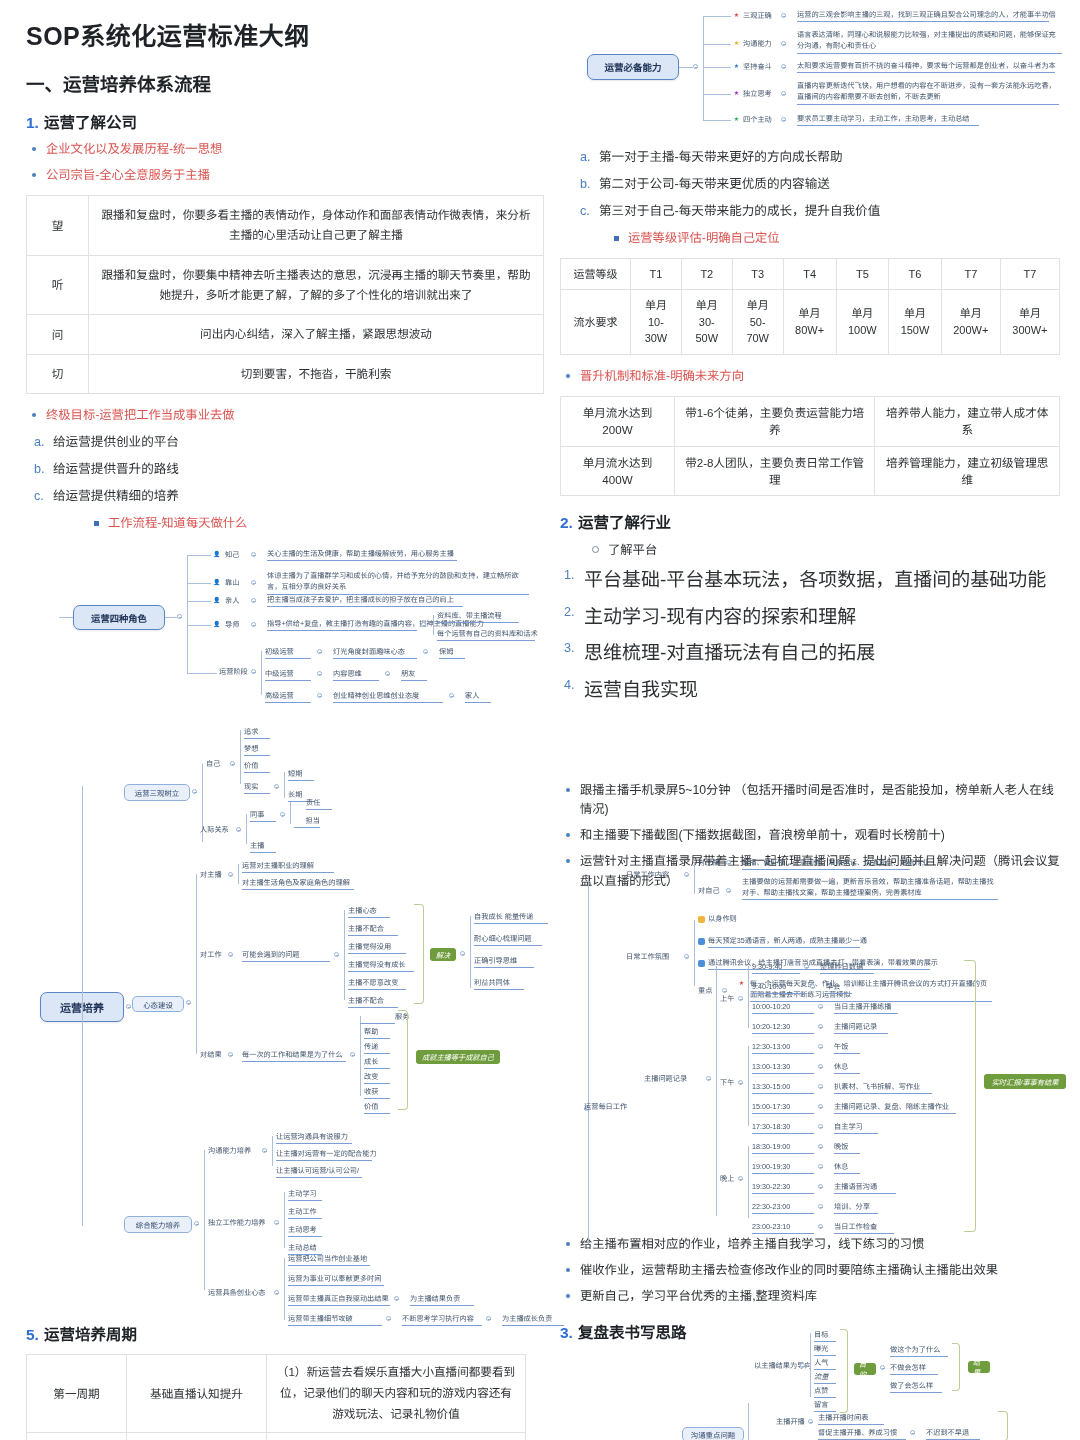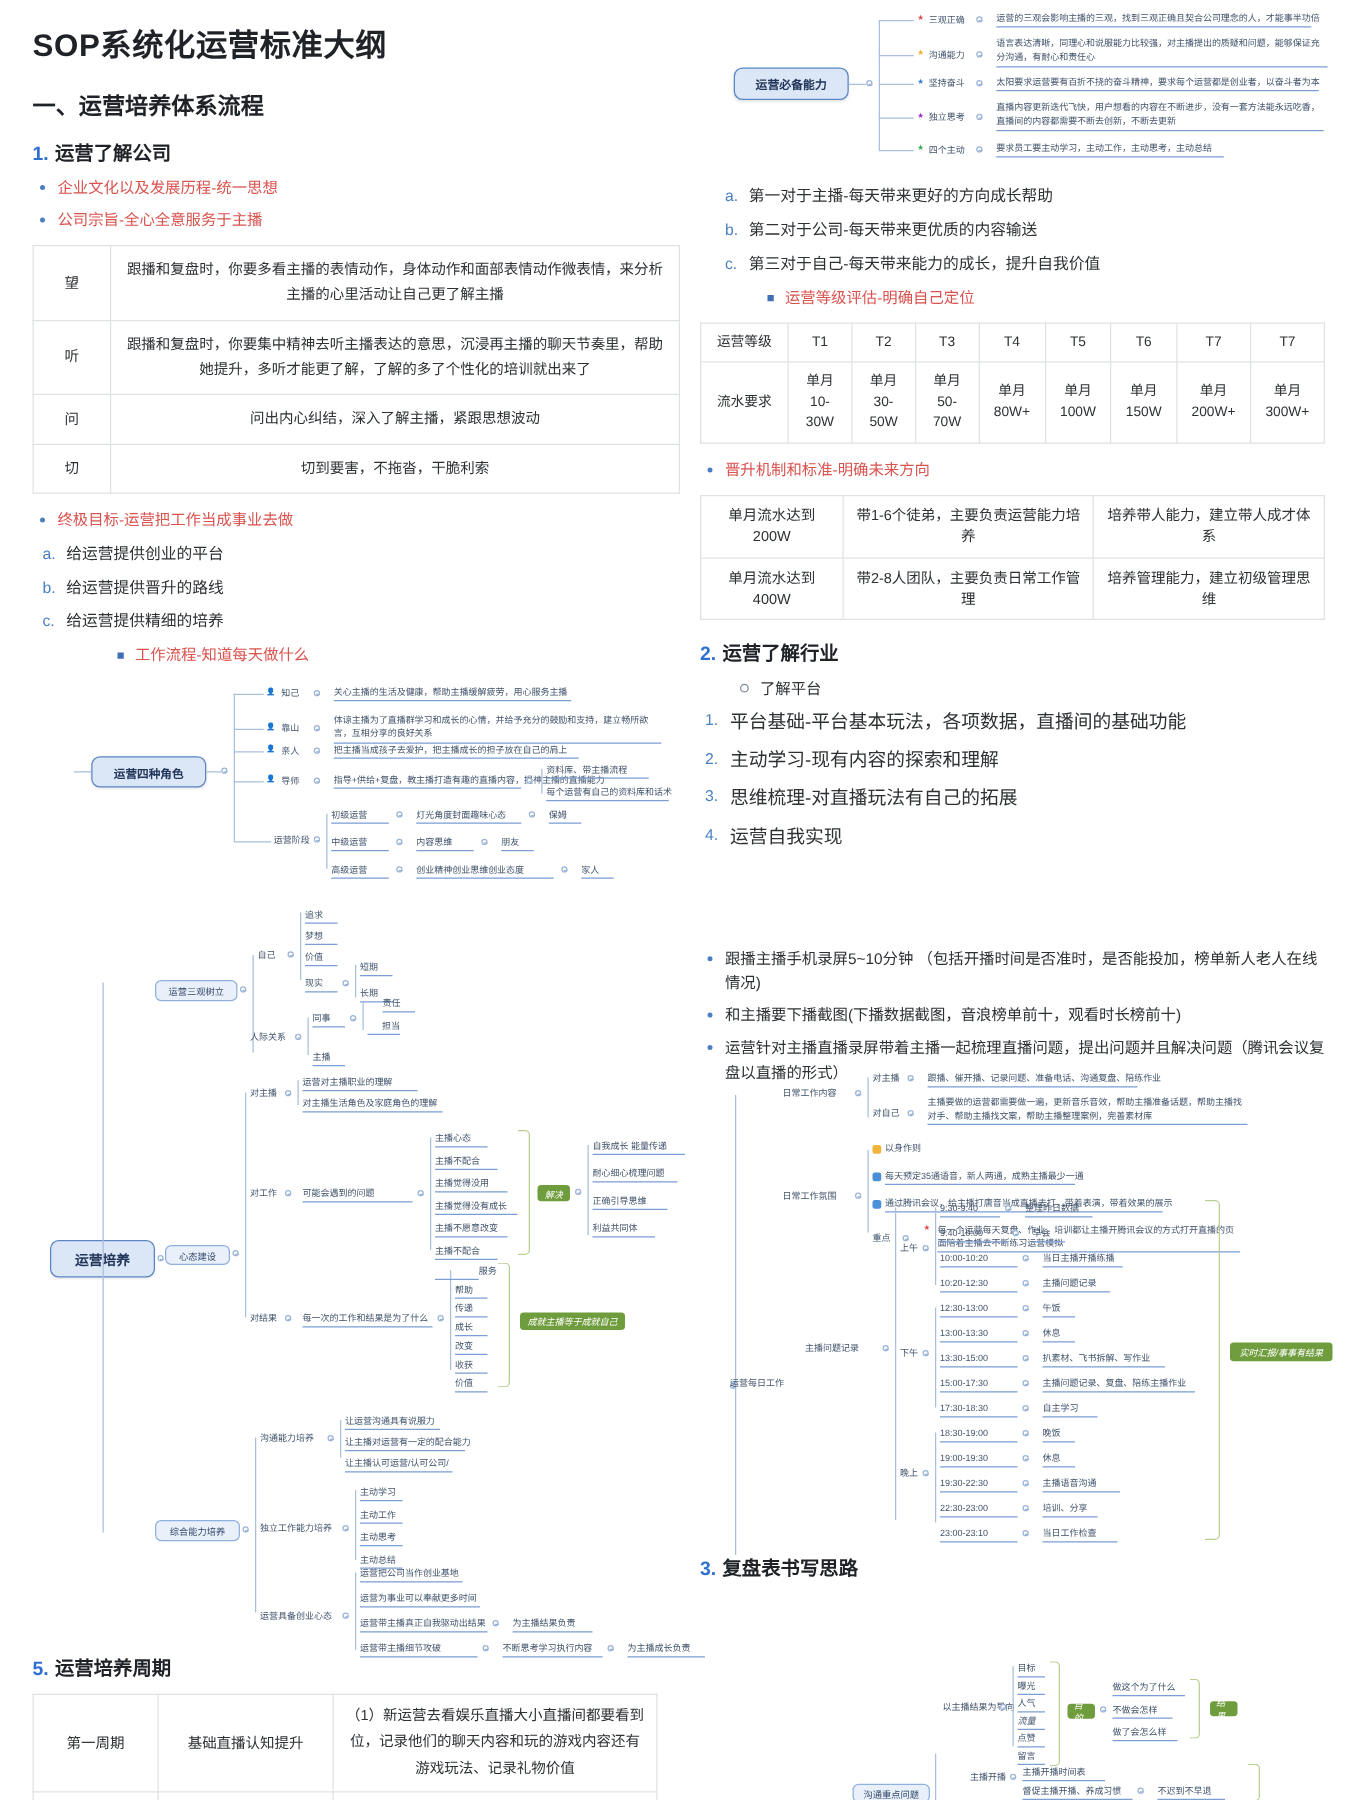--- a/index.html
+++ b/index.html
@@ -53,21 +53,21 @@
     font-size:12.6px; line-height:1.5; color:#2d3134;
   }
   ol.alpha > li::before {
     content:counter(alp, lower-alpha) ".";
     position:absolute; left:8px; top:0; color:#4a7fc1; font-size:12.6px;
   }
   ol.num { list-style:none; margin:4px 0 6px 0; padding:0; counter-reset:nm; }
   ol.num > li {
     counter-increment:nm; position:relative;
     padding-left:24px; margin:8px 0;
-    font-size:15px; line-height:1.5; color:#2d3134;
+    font-size:19px; line-height:1.5; color:#2d3134;
   }
   ol.num > li::before {
     content:counter(nm) ".";
     position:absolute; left:4px; top:0; color:#4a7fc1; font-size:12.6px;
   }
   ul.circ { list-style:none; margin:3px 0; padding-left:30px; }
   ul.circ > li { position:relative; padding-left:18px; margin:6px 0; font-size:12.3px; color:#2d3134; }
   ul.circ > li::before {
     content:""; position:absolute; left:2px; top:6px;
     width:5px; height:5px; border-radius:50%;
@@ -269,20 +269,25 @@
     <div style="height:62px"></div>
 
     <ul class="bul dark">
       <li>跟播主播手机录屏5~10分钟 （包括开播时间是否准时，是否能投加，榜单新人老人在线情况)</li>
       <li>和主播要下播截图(下播数据截图，音浪榜单前十，观看时长榜前十)</li>
       <li>运营针对主播直播录屏带着主播一起梳理直播问题，提出问题并且解决问题（腾讯会议复盘以直播的形式）</li>
     </ul>
   </div>
 
   <div style="position:absolute; left:560px; top:1228px; width:500px;">
+    <ul class="bul dark">
+      <li>给主播布置相对应的作业，培养主播自我学习，线下练习的习惯</li>
+      <li>催收作业，运营帮助主播去检查修改作业的同时要陪练主播确认主播能出效果</li>
+      <li>更新自己，学习平台优秀的主播,整理资料库</li>
+    </ul>
     <div class="h3">
       <span class="num">3.</span><span>复盘表书写思路</span>
     </div>
   </div>
 
   <div style="position:absolute; left:26px; top:1322px; width:500px;">
     <div class="h3" style="margin-top:0">
       <span class="num">5.</span><span>运营培养周期</span>
     </div>
     <table class="tb cycle-tb">
@@ -456,21 +461,21 @@
     <div class="node u" style="left:450px; top:190px; width:74px;">自我成长 能量传递</div>
     <div class="node u" style="left:450px; top:212px; width:68px;">耐心细心梳理问题</div>
     <div class="node u" style="left:450px; top:234px; width:60px;">正确引导思维</div>
     <div class="node u" style="left:450px; top:256px; width:50px;">利益共同体</div>
 
     <div class="node" style="left:176px; top:328px;">对结果</div>
     <div class="cdot" style="left:204px; top:330px;"></div>
     <div class="node u" style="left:218px; top:328px; width:104px;">每一次的工作和结果是为了什么</div>
     <div class="cdot" style="left:326px; top:330px;"></div>
     <div class="lnkv" style="left:336px; top:294px; height:80px;"></div>
-    <div class="node u" style="left:324px; top:290px; width:26px;padding-left:35px;">服务</div>
+    <div class="node u" style="left:336px; top:290px; width:26px;padding-left:35px;">服务</div>
     <div class="node u" style="left:340px; top:305px; width:26px;">帮助</div>
     <div class="node u" style="left:340px; top:320px; width:26px;">传递</div>
     <div class="node u" style="left:340px; top:335px; width:26px;">成长</div>
     <div class="node u" style="left:340px; top:350px; width:26px;">改变</div>
     <div class="node u" style="left:340px; top:365px; width:26px;">收获</div>
     <div class="node u" style="left:340px; top:380px; width:26px;">价值</div>
     <div class="brc" style="left:374px; top:288px; width:10px; height:100px;"></div>
     <div class="green" style="left:392px; top:328px; width:84px; height:14px;">成就主播等于成就自己</div>
 
     <div class="box" style="left:100px; top:494px; width:68px; height:17px;">综合能力培养</div>

